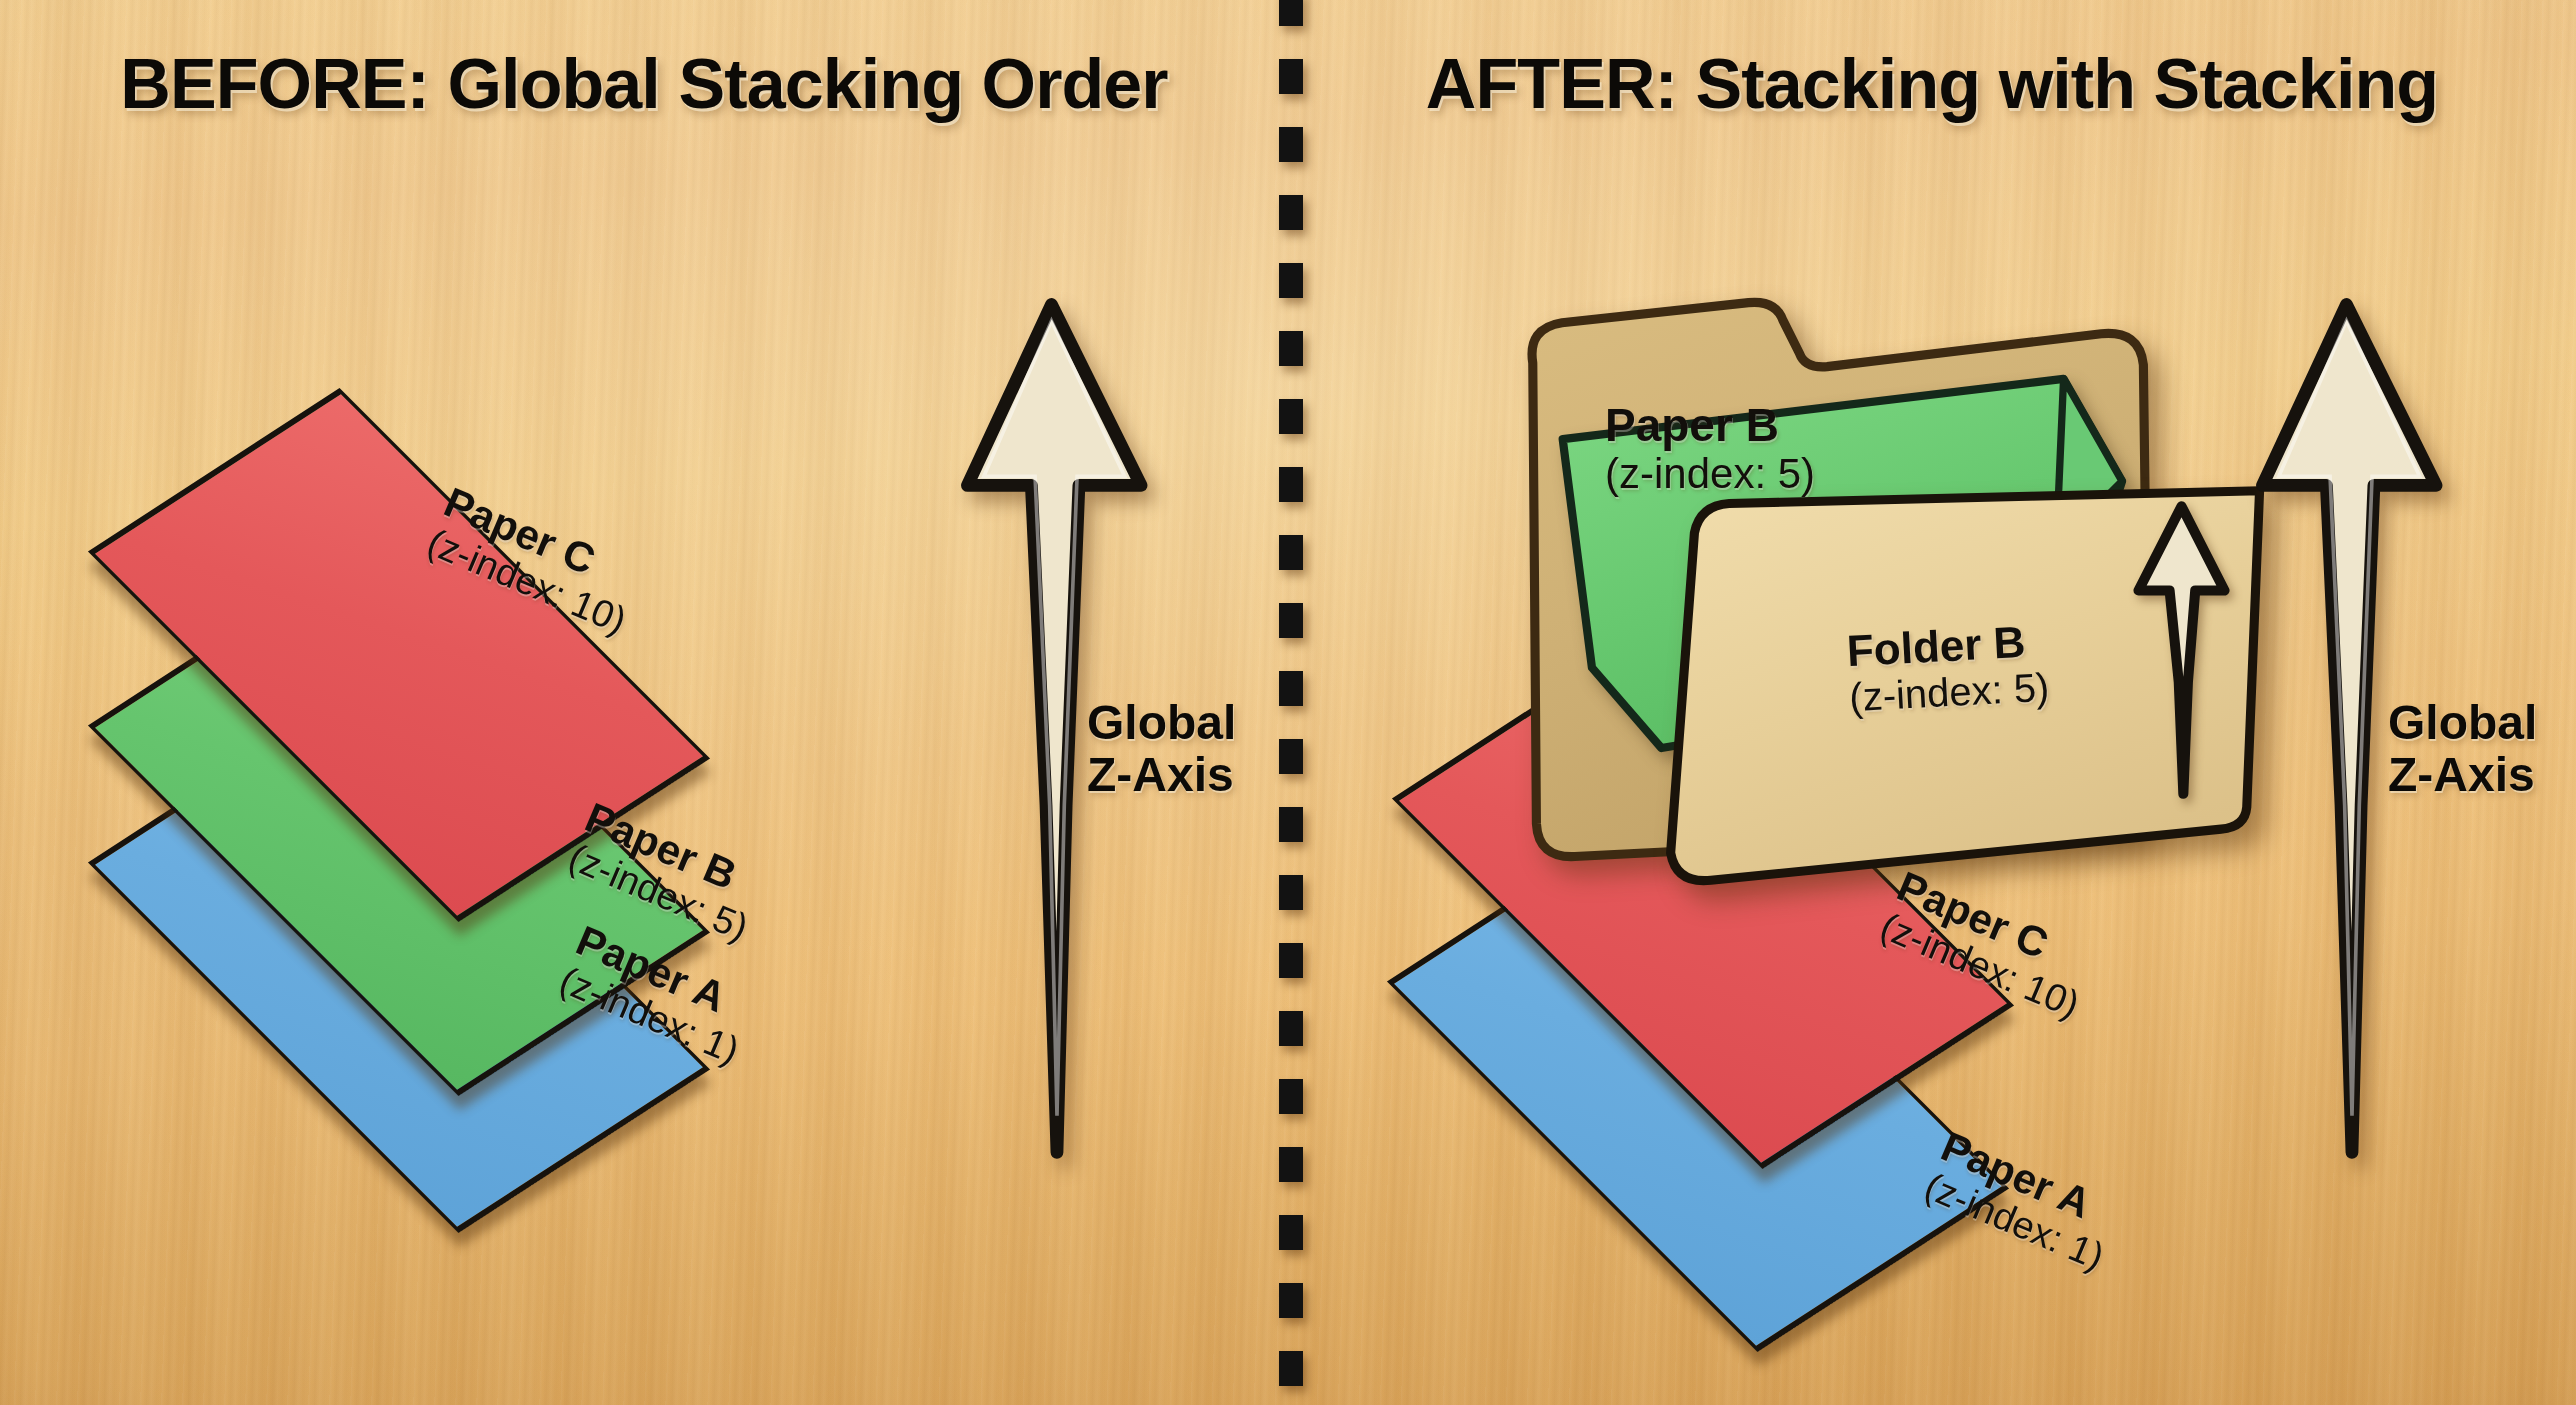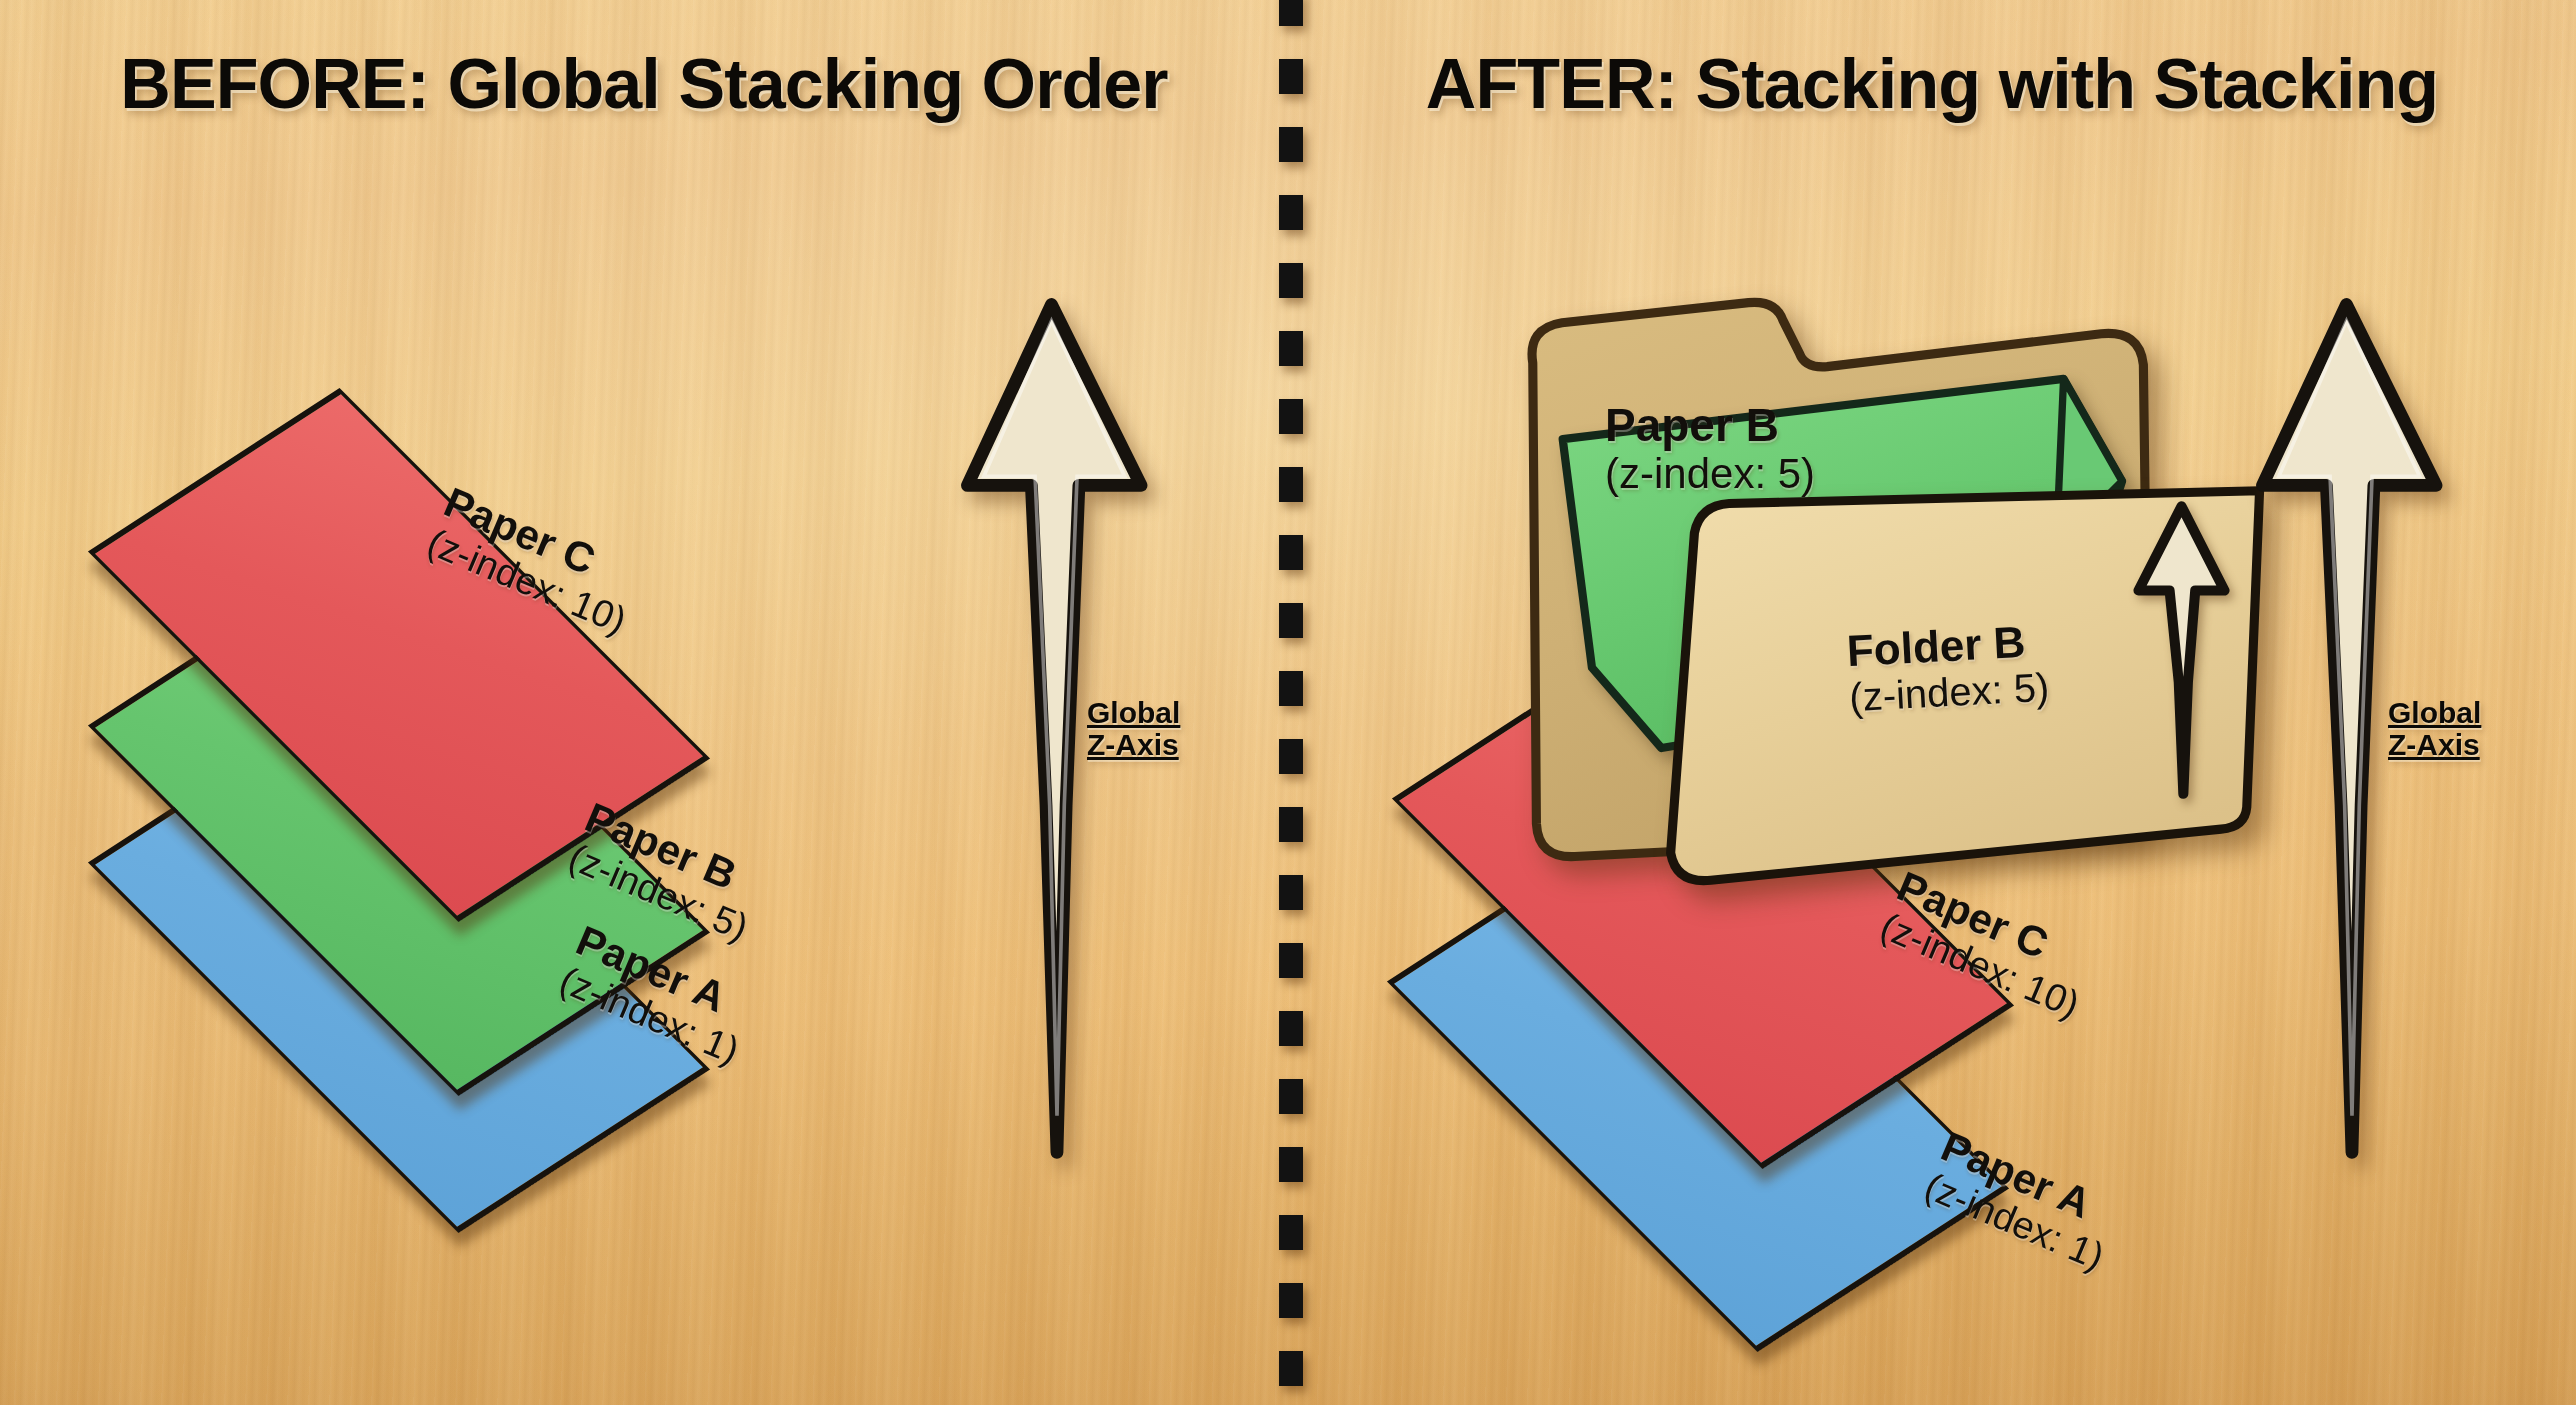--- a/index.html
+++ b/index.html
@@ -57,23 +57,22 @@
        rgba(0,0,0,0) 35px,rgba(0,0,0,0) 68px);
     filter:drop-shadow(4.6px 6.4px 4.6px rgba(90,50,10,0.45));
     z-index:70;
   }
 
   
   .zaxis-arrow{position:absolute;z-index:55;
     filter:drop-shadow(8.2px 11px 9.1px rgba(90,50,12,0.42));}
   .axis-label{
     position:absolute;z-index:56;
-    font-size:30px;font-weight:bold;line-height:1.08;color:#0c0a07;
+    font-size:48px;font-weight:bold;line-height:1.08;color:#0c0a07;
     text-shadow:0.9px 1.8px 0 rgba(255,248,225,0.5), 2.7px 3.7px 6.4px rgba(90,50,10,0.25);
-    text-decoration:underline;
   }
 
   
   .paper{
     position:absolute;
     border:6.4px solid #16120d;
     box-shadow: 12.8px 16.5px 14.6px rgba(85,48,10,0.45);
   }
 
   

